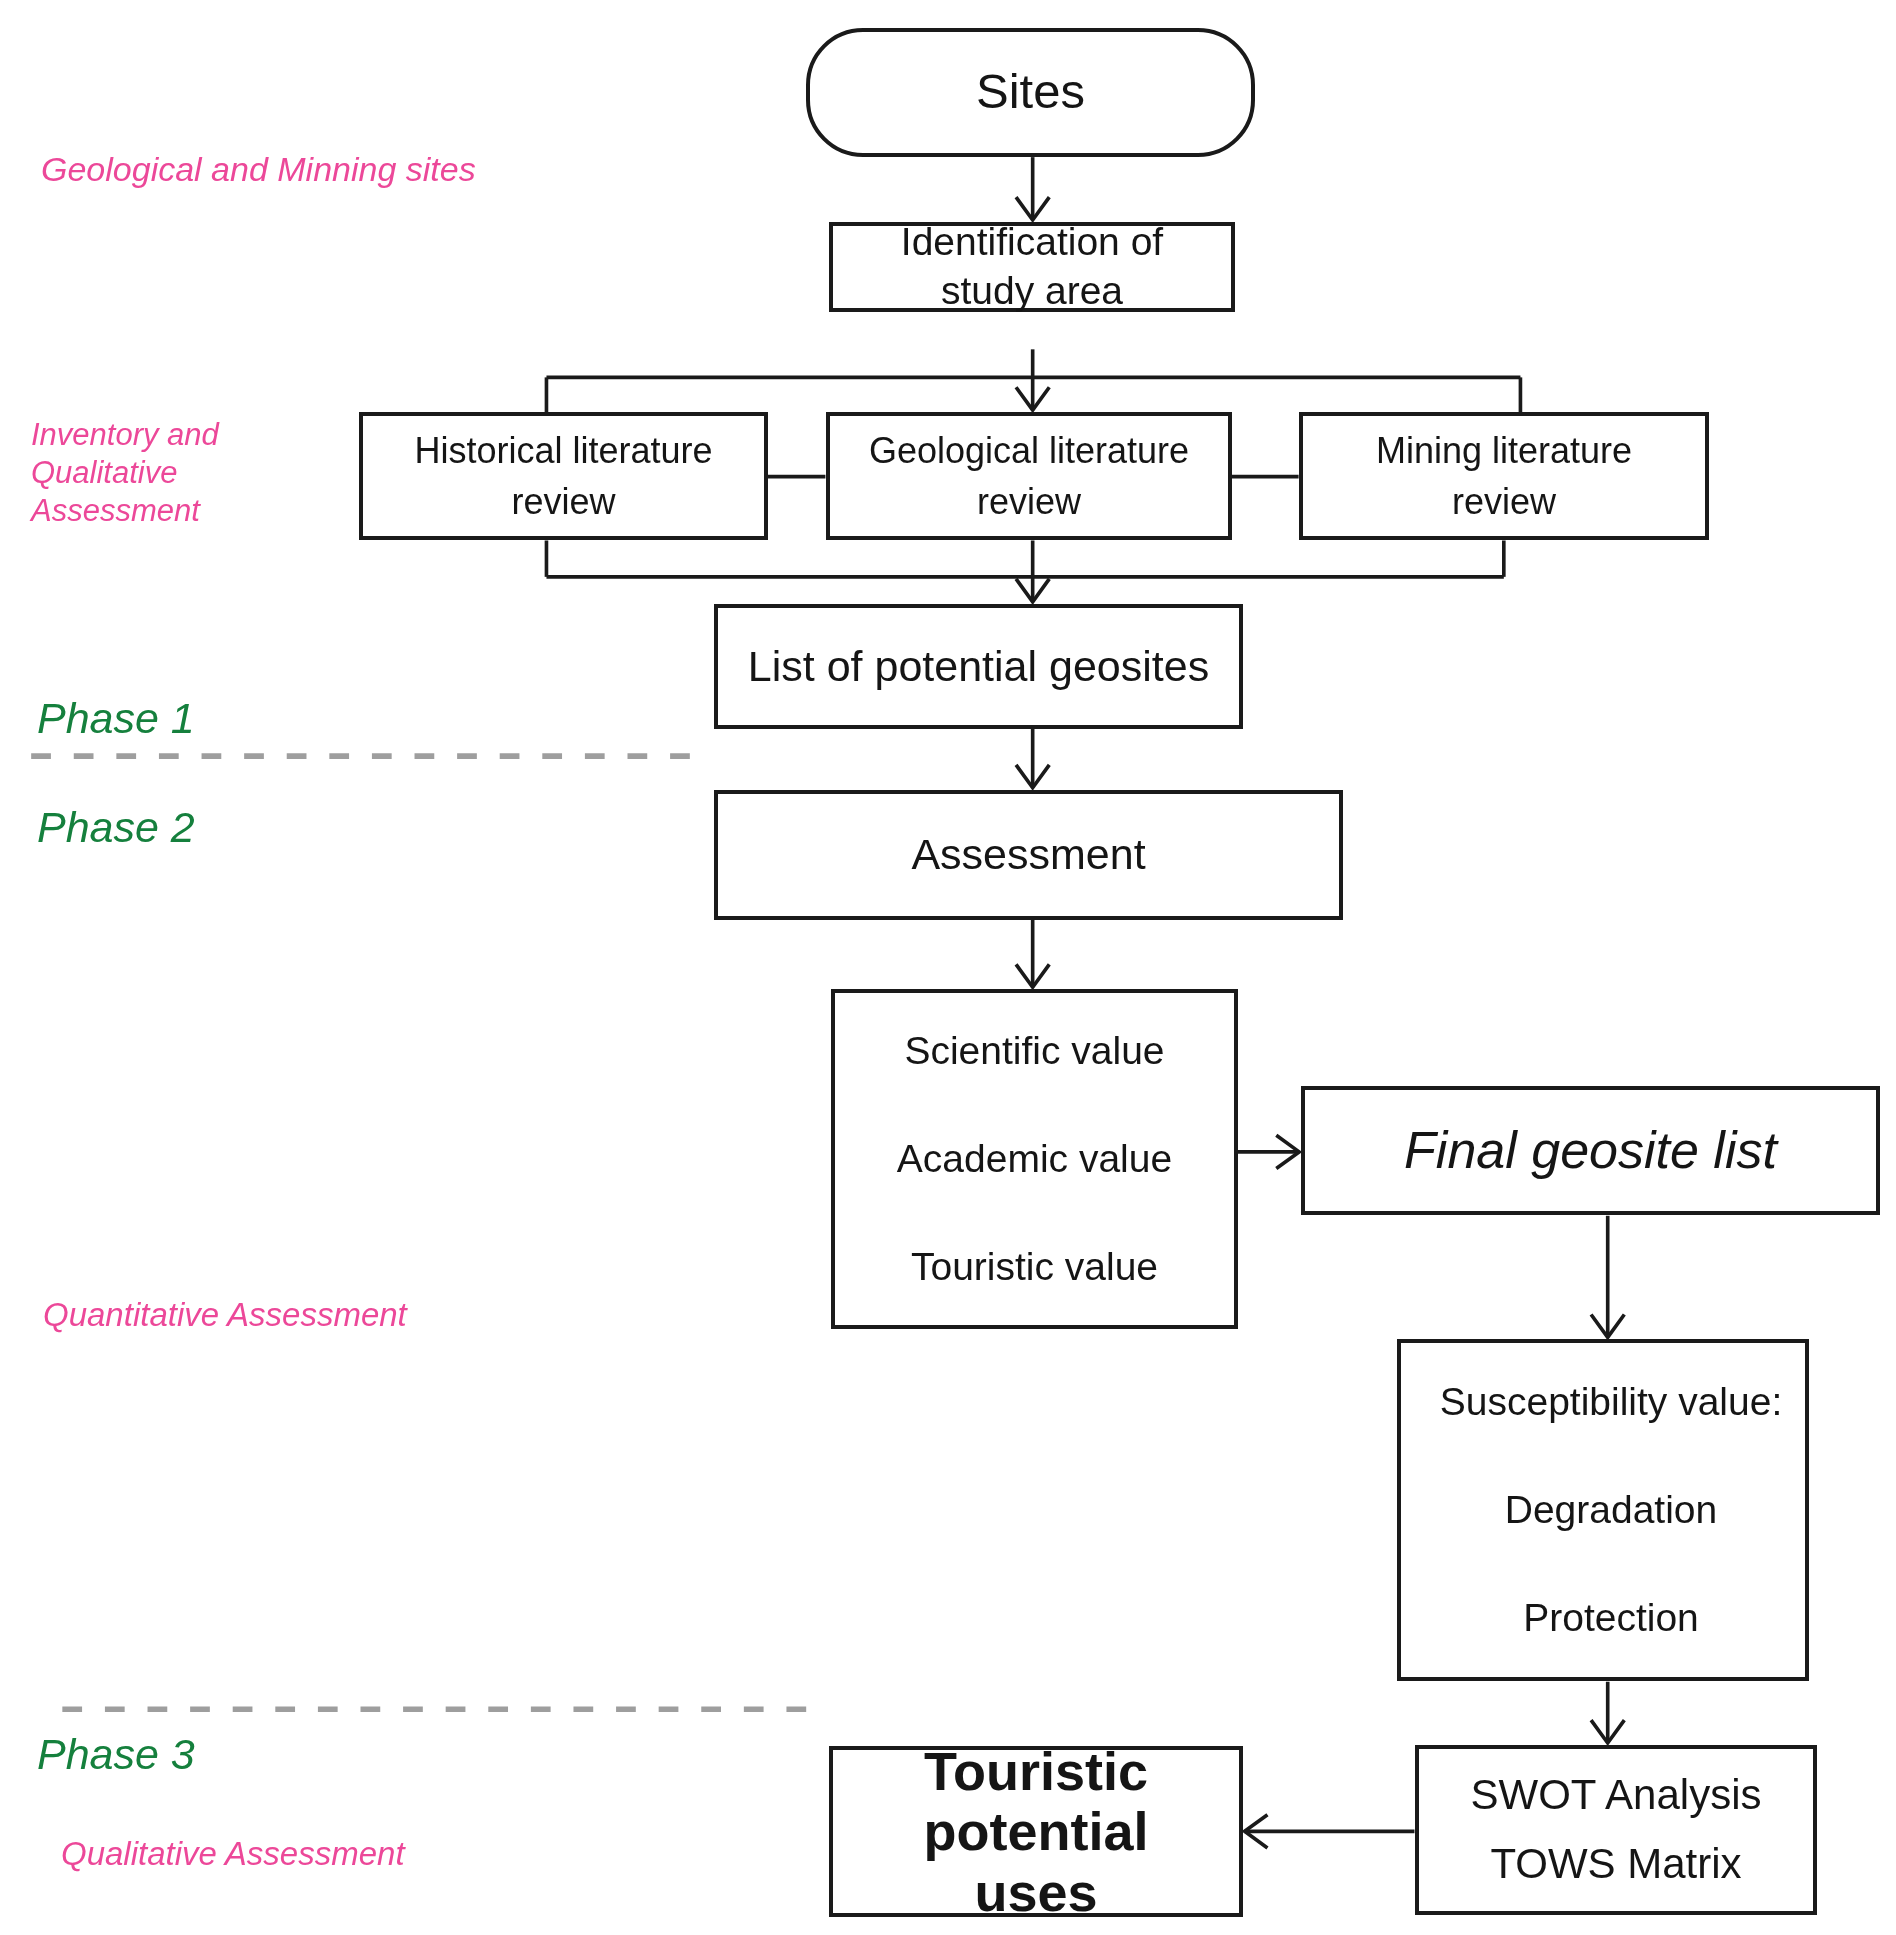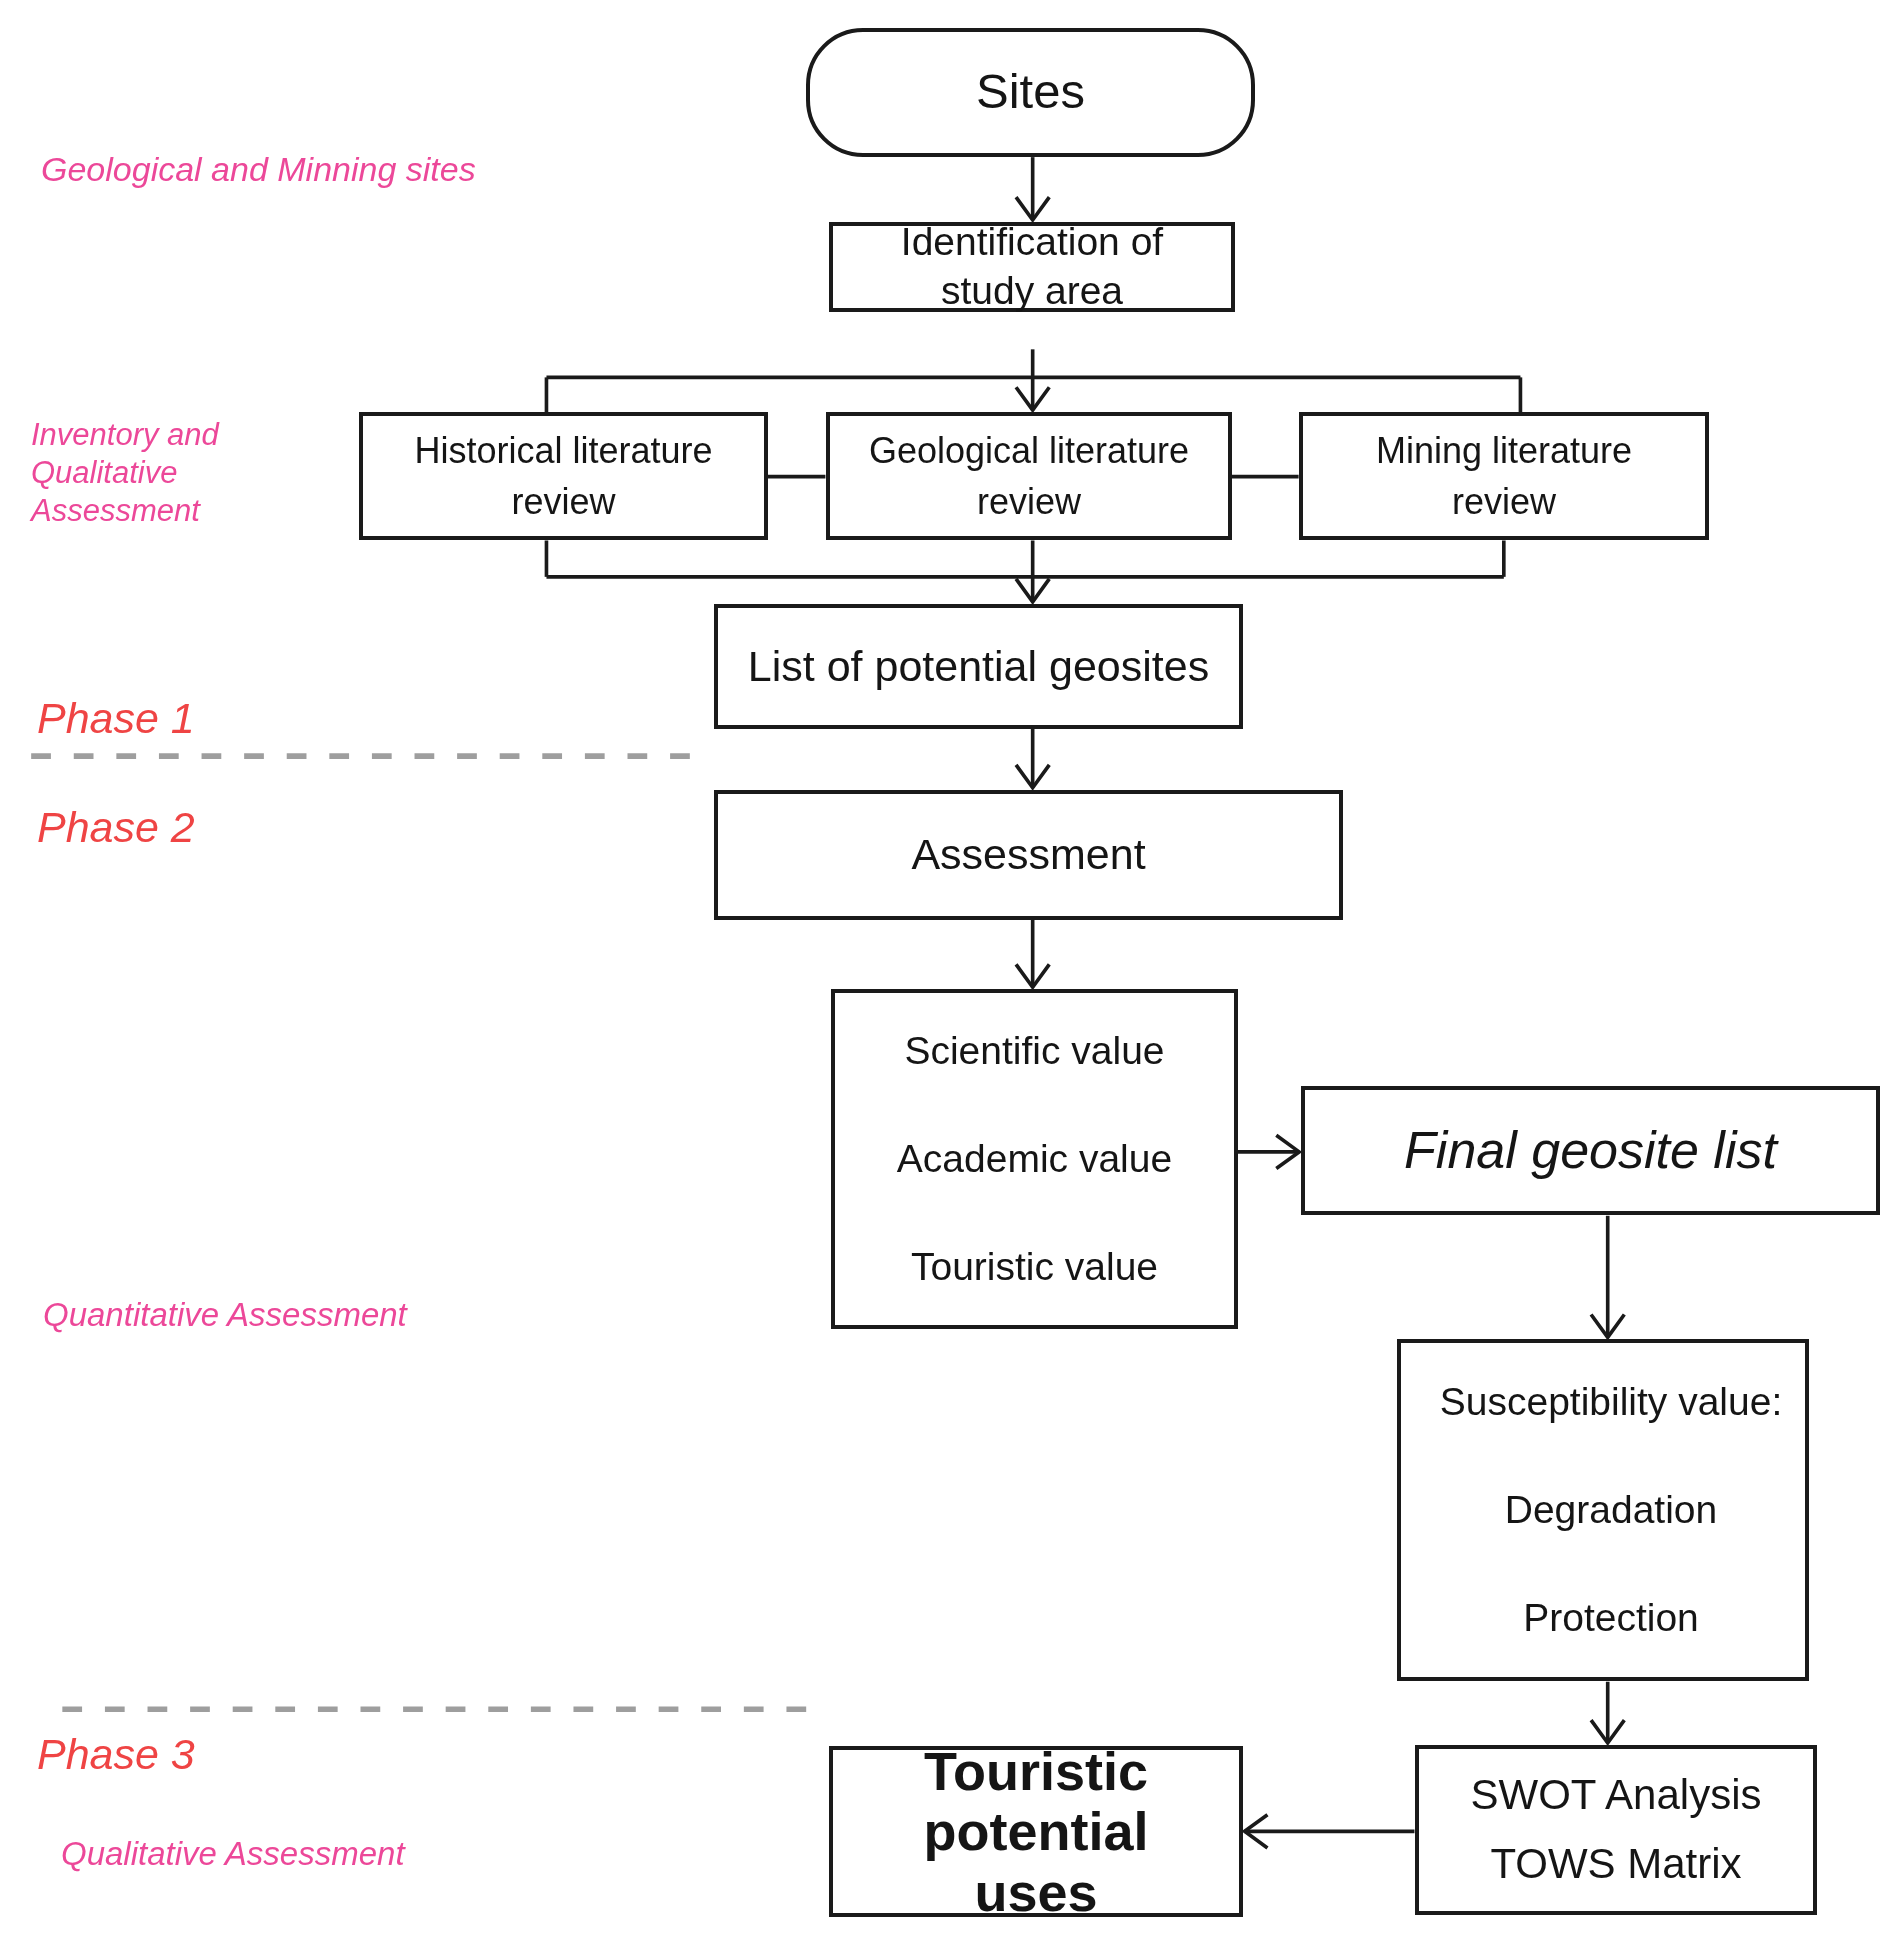--- a/index.html
+++ b/index.html
@@ -21,21 +21,21 @@
     text-align:center;
     white-space:pre-line;
     line-height:1.3;
   }
   .rounded{border-radius:57px;}
   .side-label{
     position:absolute;
     font-style:italic;
     white-space:pre-line;
   }
-  .phase{color:#ef4444;font-size:43px;}
+  .phase{color:#15803d;font-size:43px;}
   .black-label{color:#ec4899;}
 </style>
 </head>
 <body>
 
 <div id="canvas">
 
   <svg id="wires" viewBox="0 0 3650 3726" xmlns="http://www.w3.org/2000/svg">
     <g stroke="#1a1a1a" stroke-width="7" fill="none">
 

